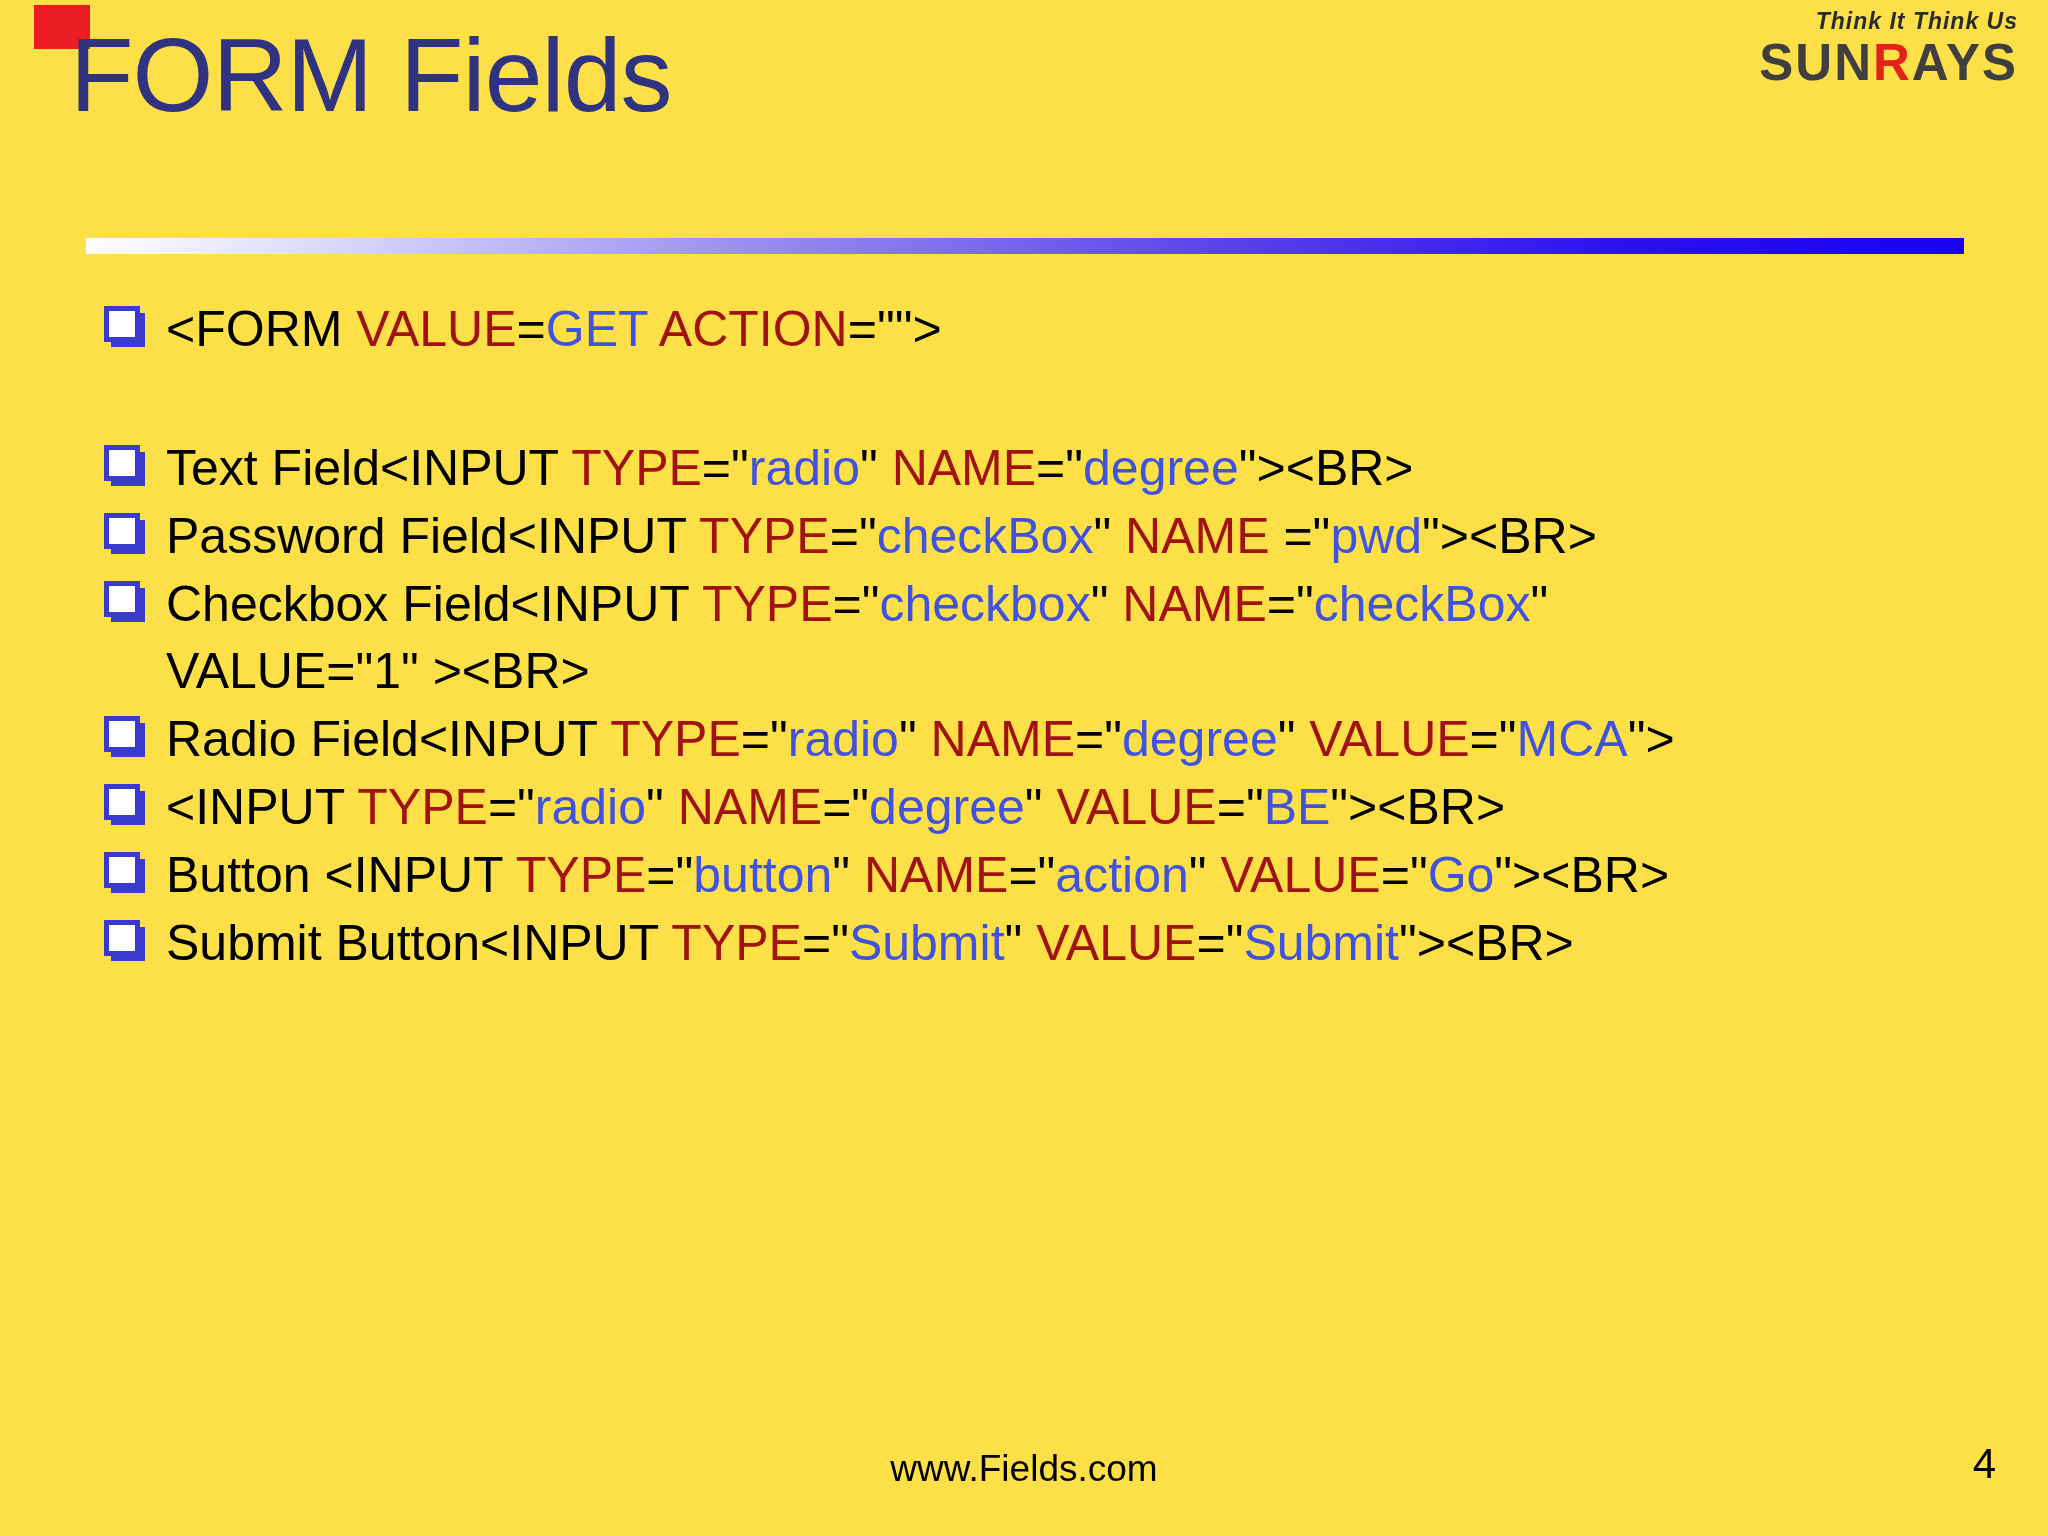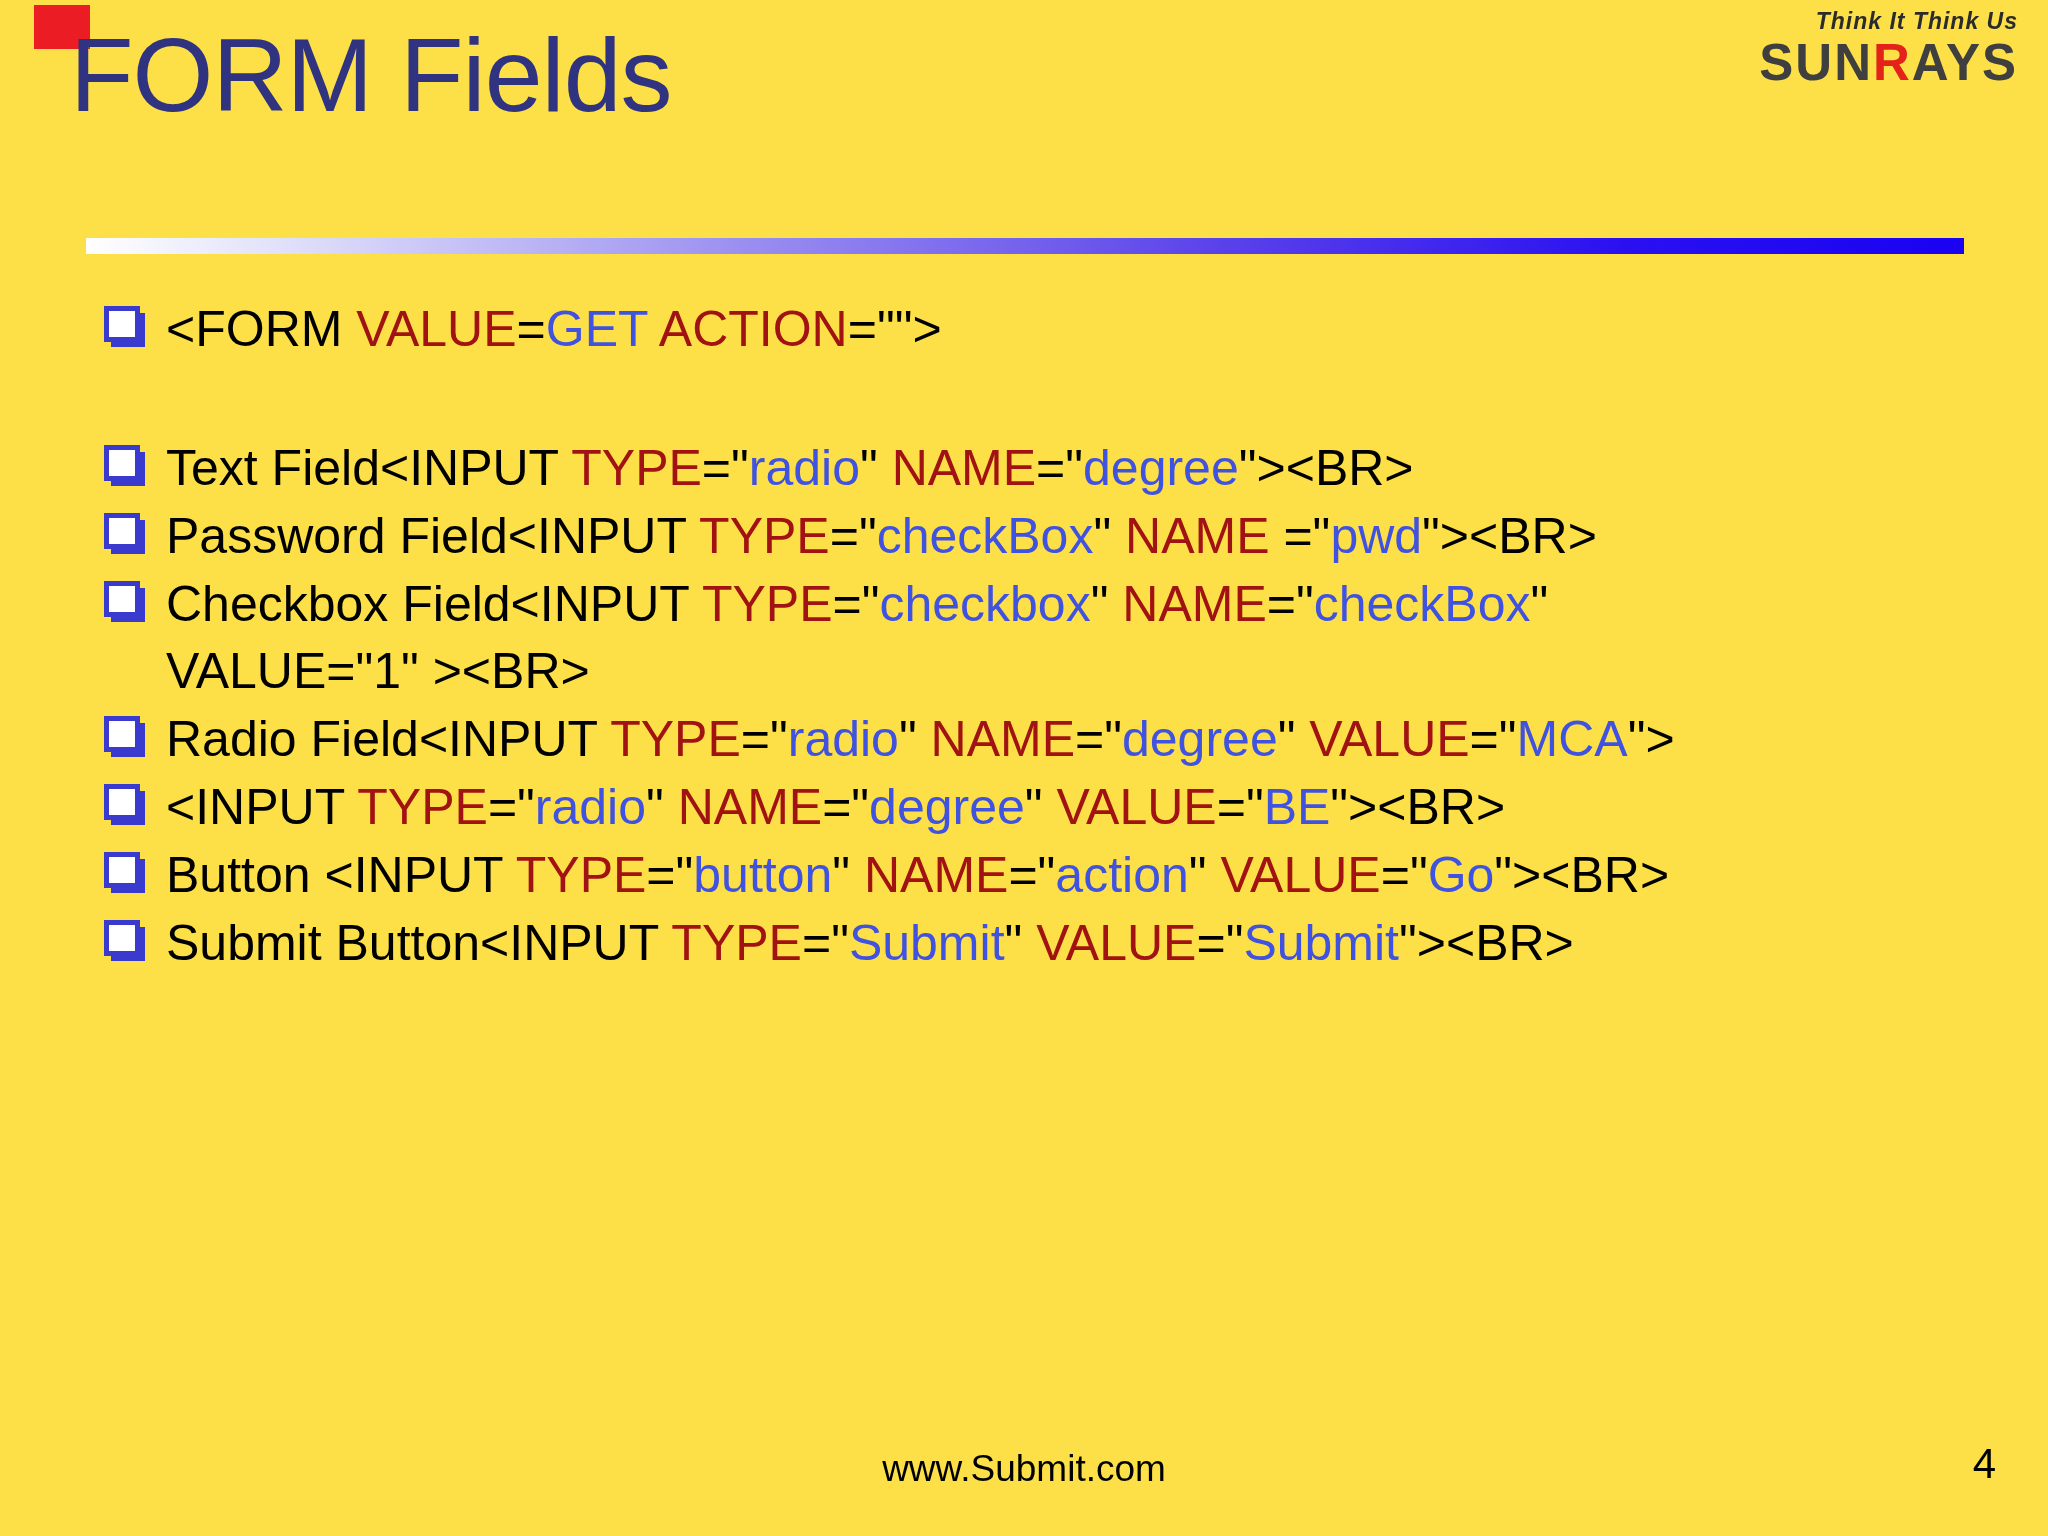--- a/index.html
+++ b/index.html
@@ -110,16 +110,16 @@
       <div class="row">
         <span class="bullet"></span>
         <div class="code"><span class="seg-k">Button &lt;INPUT </span><span class="seg-r">TYPE</span><span class="seg-k">="</span><span class="seg-b">button</span><span class="seg-k">" </span><span class="seg-r">NAME</span><span class="seg-k">="</span><span class="seg-b">action</span><span class="seg-k">" </span><span class="seg-r">VALUE</span><span class="seg-k">="</span><span class="seg-b">Go</span><span class="seg-k">"&gt;&lt;BR&gt;</span></div>
       </div>
       <div class="row">
         <span class="bullet"></span>
         <div class="code"><span class="seg-k">Submit Button&lt;INPUT </span><span class="seg-r">TYPE</span><span class="seg-k">="</span><span class="seg-b">Submit</span><span class="seg-k">" </span><span class="seg-r">VALUE</span><span class="seg-k">="</span><span class="seg-b">Submit</span><span class="seg-k">"&gt;&lt;BR&gt;</span></div>
       </div>
     </div>
 
-  <div class="footer">www.Submit.com</div>
+  <div class="footer">www.Fields.com</div>
   <div class="pagenum">4</div>
 
 </div>
 
 </body></html>

